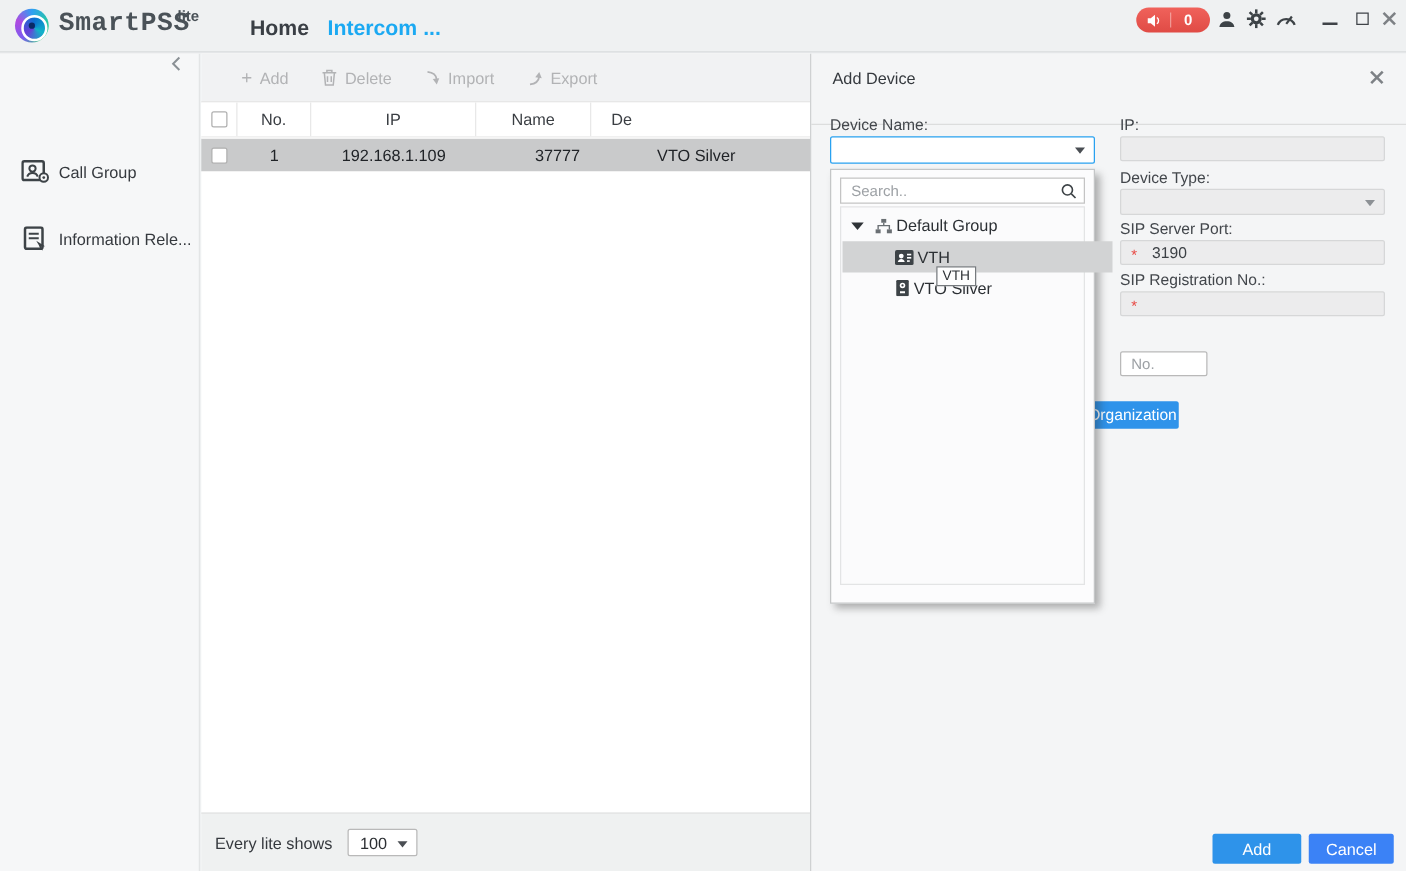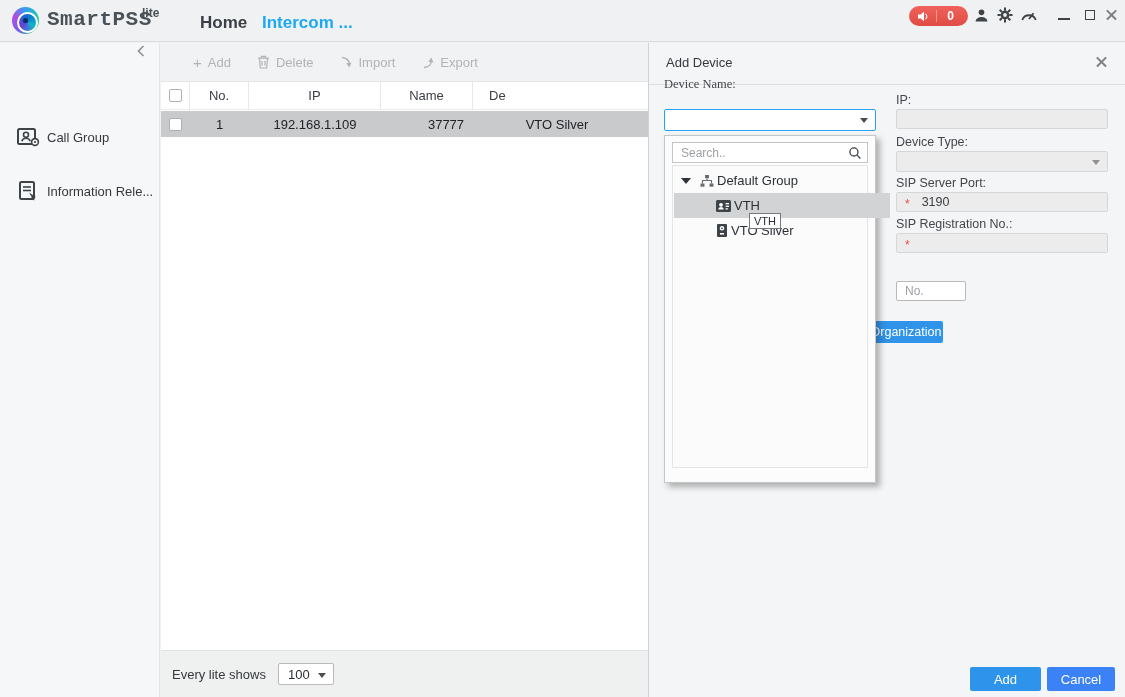--- a/index.html
+++ b/index.html
@@ -60,21 +60,21 @@
 
   .m-bottom { position:absolute; left:0; top:607px; width:487px; height:47px; background:#eff1f1; border-top:1px solid #e2e2e2; display:flex; align-items:center; }
   .page-label { margin-left:11px; font-size:13px; color:#35393e; }
   .page-select { margin-left:12px; width:56px; height:22px; background:#fff; border:1px solid #b9b9b9; border-radius:2px; display:flex; align-items:center; position:relative; }
   .page-select .ps-val { margin-left:9px; font-size:13px; color:#2c2f33; }
   .caret-down { width:0; height:0; border-left:4px solid transparent; border-right:4px solid transparent; border-top:5px solid #4a4e53; }
   .page-select .caret-down { position:absolute; right:7px; top:9px; }
 
   
   .panel { position:absolute; left:648px; top:43px; width:477px; height:654px; background:#f4f5f6; border-left:1px solid #cfd1d2; }
-  .p-header { position:absolute; left:0; top:0; width:477px; height:42px; border-bottom:1px solid #dcdddd; }
+  .p-header { position:absolute; left:0; top:0; width:477px; height:57px; border-bottom:1px solid #dcdddd; }
   .p-title { position:absolute; left:17px; top:12px; font-size:13px; color:#35393e; }
   .p-close { position:absolute; right:16px; top:11px; width:16px; height:16px; }
   .x-glyph { position:relative; width:16px; height:16px; }
   .x-glyph::before,.x-glyph::after { content:""; position:absolute; left:1px; top:7px; width:13px; height:1.8px; background:#7d8185; }
   .x-glyph::before { transform:rotate(45deg); } .x-glyph::after { transform:rotate(-45deg); }
 
   .f-label { position:absolute; font-size:12.5px; color:#43474c; }
   .f-input { position:absolute; height:20px; background:#ececed; border:1px solid #d6d7d8; border-radius:2px; display:flex; align-items:center; }
   .f-input.editable { background:#fff; border-color:#b9b9b9; }
   .req { color:#e84a44; font-size:12px; margin-left:8px; margin-top:3px; }
@@ -275,21 +275,21 @@
   </section>
 
   <aside class="panel">
     <div class="p-header">
       <span class="p-title">Add Device</span>
       <div class="p-close">
           <div class="x-glyph"></div>
         </div>
     </div>
 
-    <div class="f-label" style="left:15px; top:34px;font-family:Liberation Serif, serif;">Device Name:</div>
+    <div class="f-label" style="left:15px; top:50px;">Device Name:</div>
     <div class="combo" style="left:15px; top:66px; width:212px; height:22px;">
       <span class="caret-down"></span>
     </div>
 
     <div class="f-label" style="left:247px; top:50px;">IP:</div>
     <div class="f-input" style="left:247px; top:66px; width:212px;"></div>
 
     <div class="f-label" style="left:247px; top:92px;">Device Type:</div>
     <div class="select-dis" style="left:247px; top:108px; width:212px;">
       <span class="caret-down"></span>

